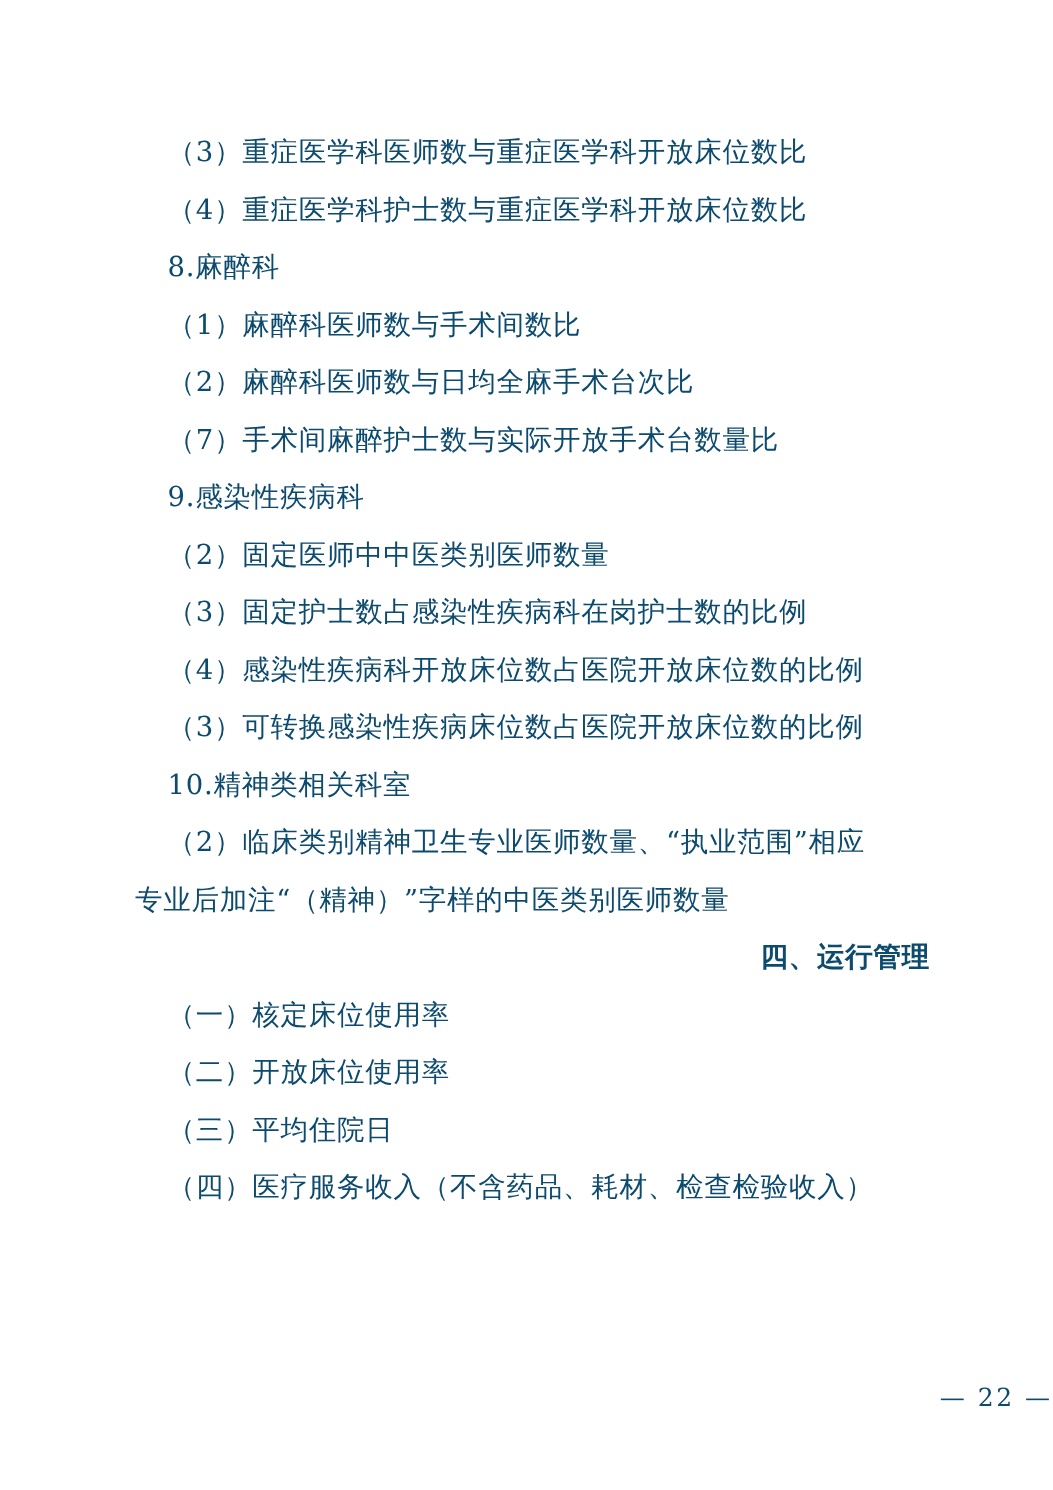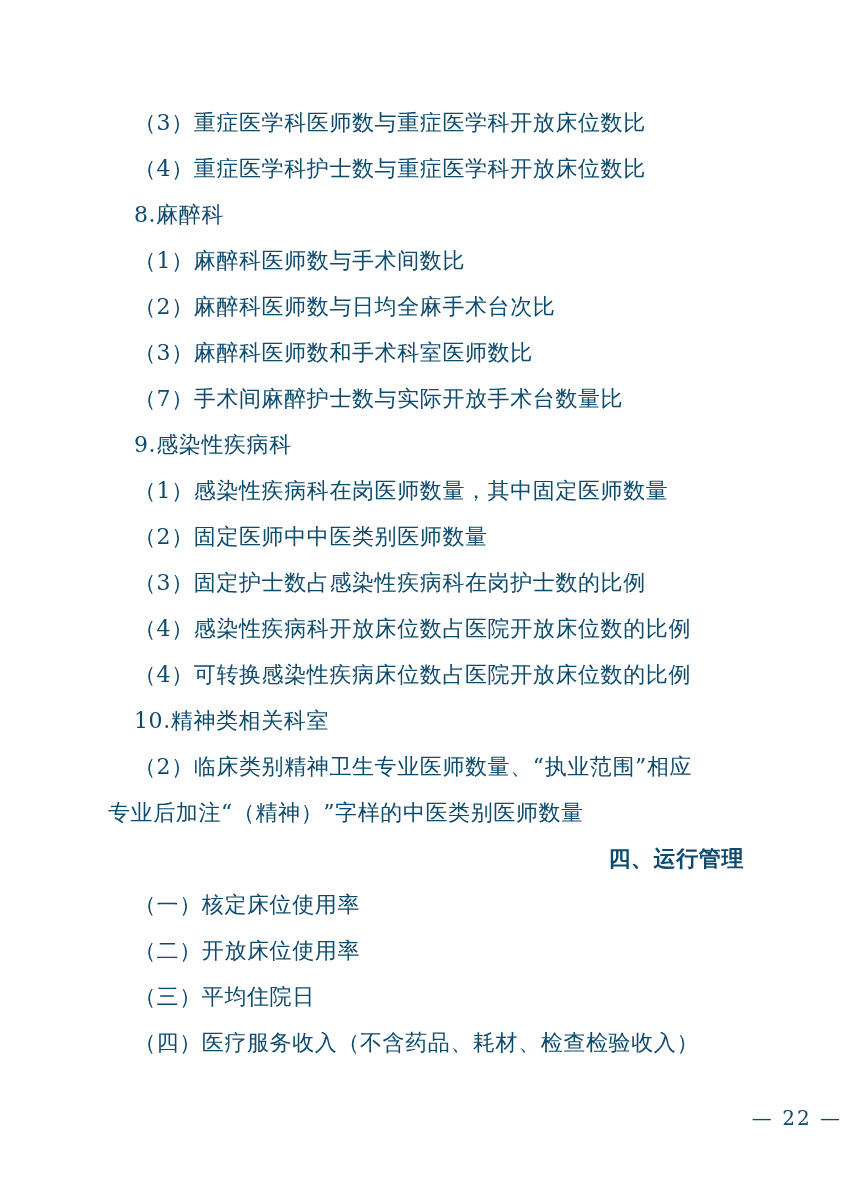--- a/index.html
+++ b/index.html
@@ -59,28 +59,26 @@
 </head>
 <body>
 
 <div class="page">
   <div class="content" id="body-container">
       <div class="line indent">（3）重症医学科医师数与重症医学科开放床位数比</div>
       <div class="line indent">（4）重症医学科护士数与重症医学科开放床位数比</div>
       <div class="line indent">8.麻醉科</div>
       <div class="line indent">（1）麻醉科医师数与手术间数比</div>
       <div class="line indent">（2）麻醉科医师数与日均全麻手术台次比</div>
-      <div class="line indent">（3）麻醉科医师数和手术科室医师数比</div>
       <div class="line indent">（7）手术间麻醉护士数与实际开放手术台数量比</div>
       <div class="line indent">9.感染性疾病科</div>
-      <div class="line indent">（1）感染性疾病科在岗医师数量，其中固定医师数量</div>
       <div class="line indent">（2）固定医师中中医类别医师数量</div>
       <div class="line indent">（3）固定护士数占感染性疾病科在岗护士数的比例</div>
       <div class="line indent">（4）感染性疾病科开放床位数占医院开放床位数的比例</div>
-      <div class="line indent">（4）可转换感染性疾病床位数占医院开放床位数的比例</div>
+      <div class="line indent">（3）可转换感染性疾病床位数占医院开放床位数的比例</div>
       <div class="line indent">10.精神类相关科室</div>
       <div class="line indent">（2）临床类别精神卫生专业医师数量、“执业范围”相应</div>
       <div class="line cont">专业后加注“（精神）”字样的中医类别医师数量</div>
       <div class="heading">四、运行管理</div>
       <div class="line indent">（一）核定床位使用率</div>
       <div class="line indent">（二）开放床位使用率</div>
       <div class="line indent">（三）平均住院日</div>
       <div class="line indent">（四）医疗服务收入（不含药品、耗材、检查检验收入）</div>
     </div>
   <div class="footer">— 22 —</div>

